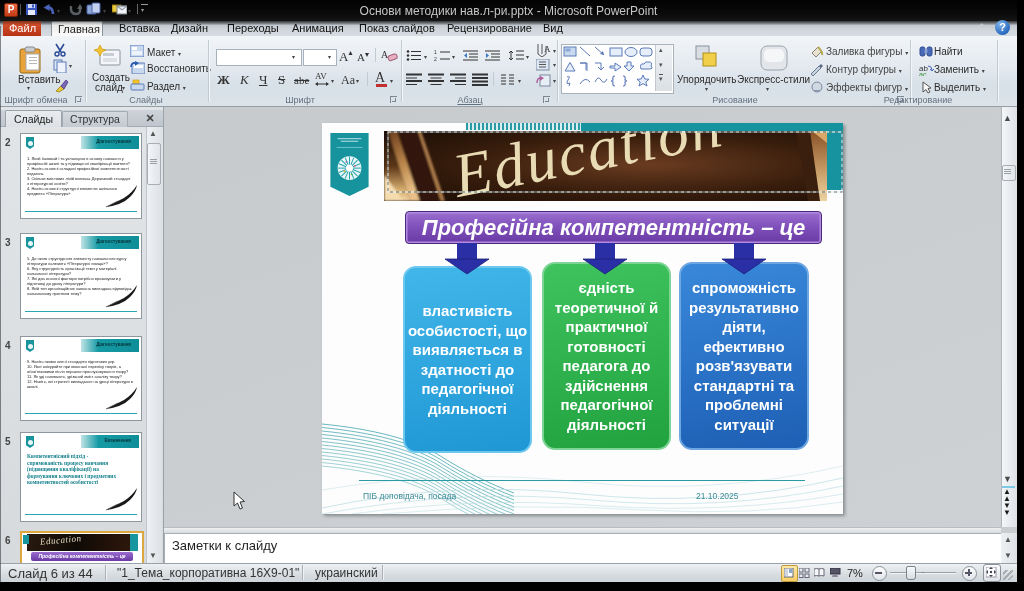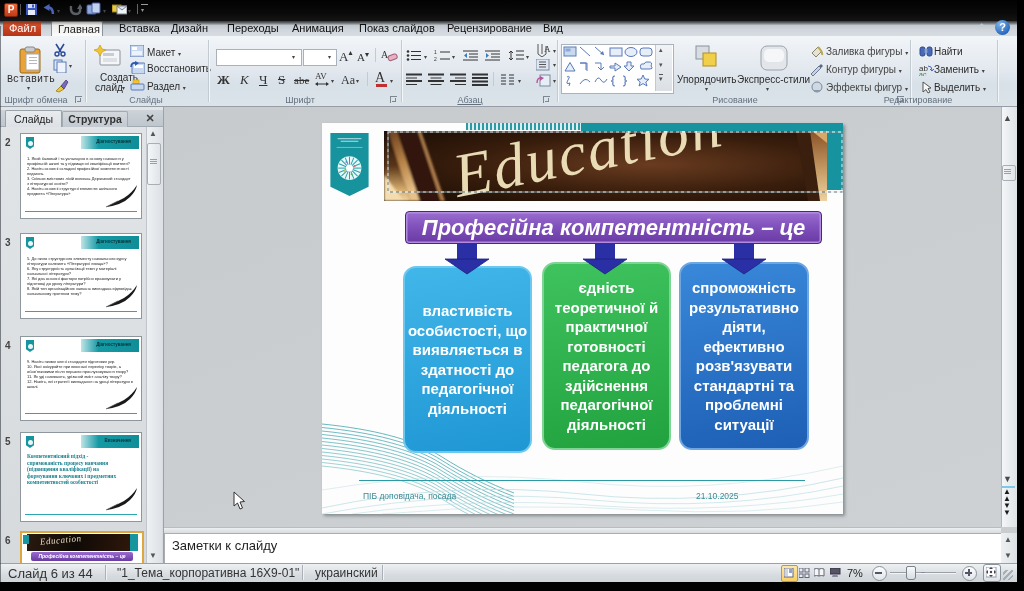--- a/index.html
+++ b/index.html
@@ -46,20 +46,21 @@
 #vscroll{left:1001px;top:107px;width:16px;height:420px;background:linear-gradient(90deg,#f4f6f8,#dde1e5);border-left:1px solid #b0b6bc;}
 
 #statusbar{left:0;top:563px;width:1017px;height:19px;background:linear-gradient(#eef1f3,#d6dbdf 60%,#cdd3d8);border-top:1px solid #9aa1a8;font-size:11px;color:#333;}
 #blackbottom{left:0;top:582px;width:1024px;height:9px;background:#000;}
 #blackright{left:1017px;top:0;width:7px;height:591px;background:#000;}
 </style>
 </head>
 <body>
 <div id="app">
   <div id="titlebar" class="abs"></div>
+  <div id="titletext" class="abs">Основи методики нав.л-ри.pptx  -  Microsoft PowerPoint</div>
 
   <div class="abs" style="left:4px;top:3px;width:12px;height:12px;background:linear-gradient(#e86a40,#c33a16);border:1px solid #7e2408;border-radius:2px;color:#fff;font-size:10px;font-weight:bold;text-align:center;line-height:12px;">P</div>
   <div class="abs" style="left:20px;top:4px;width:1px;height:11px;background:#555;"></div>
   <svg class="abs" style="left:25px;top:3px;" width="13" height="13">
       <rect x="1" y="1" width="11" height="11" fill="#3a57c0"></rect>
       <rect x="3" y="1" width="7" height="4" fill="#cdd6f2"></rect>
       <rect x="3" y="7" width="7" height="5" fill="#e8ecf8"></rect>
       <rect x="7" y="1.5" width="2" height="3" fill="#3a57c0"></rect>
     </svg>
   <svg class="abs" style="left:42px;top:3px;" width="14" height="13">
@@ -101,21 +102,21 @@
   <div id="ribbon" class="abs"></div>
 
   <svg class="abs" style="left:18px;top:46px;" width="26" height="28">
       <rect x="2" y="3" width="20" height="24" rx="2" fill="#e8a33b" stroke="#9a6a14"></rect>
       <rect x="7" y="1" width="10" height="5" rx="2" fill="#c9cdd2" stroke="#888"></rect>
       <rect x="8" y="8" width="13" height="16" fill="#fff" stroke="#a8a8a8"></rect>
       <rect x="11" y="11" width="8" height="1" fill="#b8b8b8"></rect>
       <rect x="11" y="14" width="8" height="1" fill="#b8b8b8"></rect>
       <rect x="11" y="17" width="8" height="1" fill="#b8b8b8"></rect>
     </svg>
-  <div class="btxt" style="left:7px;top:74px;font-family:Liberation Mono, monospace;">Вставить</div>
+  <div class="btxt" style="left:18px;top:74px;">Вставить</div>
   <div class="abs dn" style="left:27px;top:84px;">▾</div>
   <svg class="abs" style="left:53px;top:43px;" width="14" height="14">
       <path d="M3 1 L8 9 M11 1 L6 9" stroke="#2a4a9a" stroke-width="1.6"></path>
       <circle cx="4" cy="11" r="2" fill="none" stroke="#2a4a9a" stroke-width="1.4"></circle>
       <circle cx="10" cy="11" r="2" fill="none" stroke="#2a4a9a" stroke-width="1.4"></circle>
     </svg>
   <svg class="abs" style="left:53px;top:59px;" width="14" height="14">
       <rect x="1" y="1" width="8" height="10" fill="#dce6f4" stroke="#5a7ab8"></rect>
       <rect x="4" y="3" width="9" height="11" fill="#eef3fb" stroke="#5a7ab8"></rect>
     </svg>
@@ -127,21 +128,21 @@
   <div class="glabel" style="left:0px;width:72px;">Шрифт обмена</div>
   <div class="launcher" style="left:75px;"></div>
   <div class="gsep" style="left:85px;"></div>
 
   <svg class="abs" style="left:93px;top:44px;" width="28" height="26">
       <rect x="7" y="6" width="20" height="15" rx="1" fill="#f4f6f9" stroke="#8a929c"></rect>
       <rect x="10" y="9" width="11" height="3" fill="#c8cdd4"></rect>
       <rect x="10" y="14" width="14" height="4" fill="#dde1e6"></rect>
       <path d="M7 1 L9 5 L13 6 L9 8 L7 12 L5 8 L1 6 L5 5 Z" fill="#f4c430" stroke="#c89a10" stroke-width="0.7"></path>
     </svg>
-  <div class="btxt" style="left:100px;top:72px;">Создать</div>
+  <div class="btxt" style="left:92px;top:72px;">Создать</div>
   <div class="btxt" style="left:95px;top:82px;">слайд</div>
   <div class="abs dn" style="left:122px;top:84px;">▾</div>
   <svg class="abs" style="left:130px;top:45px;" width="14" height="12">
       <rect x="0" y="0" width="14" height="12" rx="1" fill="#c8d8ee" stroke="#5a7ab8"></rect>
       <rect x="2" y="2" width="5" height="3" fill="#fff"></rect>
       <rect x="2" y="6" width="10" height="4" fill="#eef3fb"></rect>
     </svg>
   <div class="btxt" style="left:147px;top:47px;">Макет <span class="dn">▾</span></div>
   <svg class="abs" style="left:130px;top:61px;" width="15" height="13">
       <rect x="2" y="2" width="13" height="11" rx="1" fill="#c8d8ee" stroke="#5a7ab8"></rect>
@@ -393,21 +394,21 @@
   <div class="btxt" style="left:934px;top:82px;">Выделить <span class="dn">▾</span></div>
   <div class="glabel" style="left:871px;width:94px;">Редактирование</div>
   <div class="gsep" style="left:997px;"></div>
   <div id="content" class="abs"></div>
   <div id="main" class="abs"></div>
   <div id="slide" class="abs"></div>
   <div id="lpanel" class="abs"></div>
 
   <div class="abs" style="left:0;top:110px;width:163px;height:16px;background:linear-gradient(#cdd3d9,#bfc6cd);border-bottom:1px solid #a2aab2;"></div>
   <div class="abs" style="left:5px;top:110px;width:55px;height:16px;background:linear-gradient(#e9ecef,#dde1e5);border:1px solid #9aa2aa;border-bottom:none;border-radius:2px 2px 0 0;font-size:10.5px;color:#222;text-align:center;line-height:16px;">Слайды</div>
-  <div class="abs" style="left:62px;top:111px;width:64px;height:15px;background:linear-gradient(#d4d9de,#c2c9d0);border:1px solid #a2aab2;border-bottom:none;border-radius:2px 2px 0 0;font-size:10.5px;color:#333;text-align:center;line-height:15px;font-weight:bold;">Структура</div>
+  <div class="abs" style="left:62px;top:111px;width:64px;height:15px;background:linear-gradient(#d4d9de,#c2c9d0);border:1px solid #a2aab2;border-bottom:none;border-radius:2px 2px 0 0;font-size:10.5px;color:#333;text-align:center;line-height:15px;">Структура</div>
   <div class="abs" style="left:144px;top:112px;width:12px;height:12px;font-size:11px;color:#444;font-weight:bold;text-align:center;line-height:12px;">✕</div>
 
   <div class="tnum abs" style="left:5px;top:137px;">2</div>
   <div class="thumb abs" id="th2" style="top:133px;height:84px;">
       <div class="th-head"></div>
       <div class="th-headtxt">Діагностування</div>
       <div class="th-logo"></div>
       <div class="th-lines">1. Якой базовый і та уклаларно в основу навчання у профільній школі та у підвищенні кваліфікації вчителя?<br>2. Навіть основні складові професійної компетентності педагога.<br>3. Скільки змістових ліній включає Державний стандарт з літературної освіти?<br>4. Навіть основні структурні елементи шкільного предмета «Література»</div>
       <svg style="position:absolute;right:3px;bottom:9px;" width="34" height="26">
         <path d="M2 24 Q18 22 26 14 Q32 8 33 2 Q28 10 20 15 Q10 20 2 24 Z" fill="#1a1a1a"></path>

